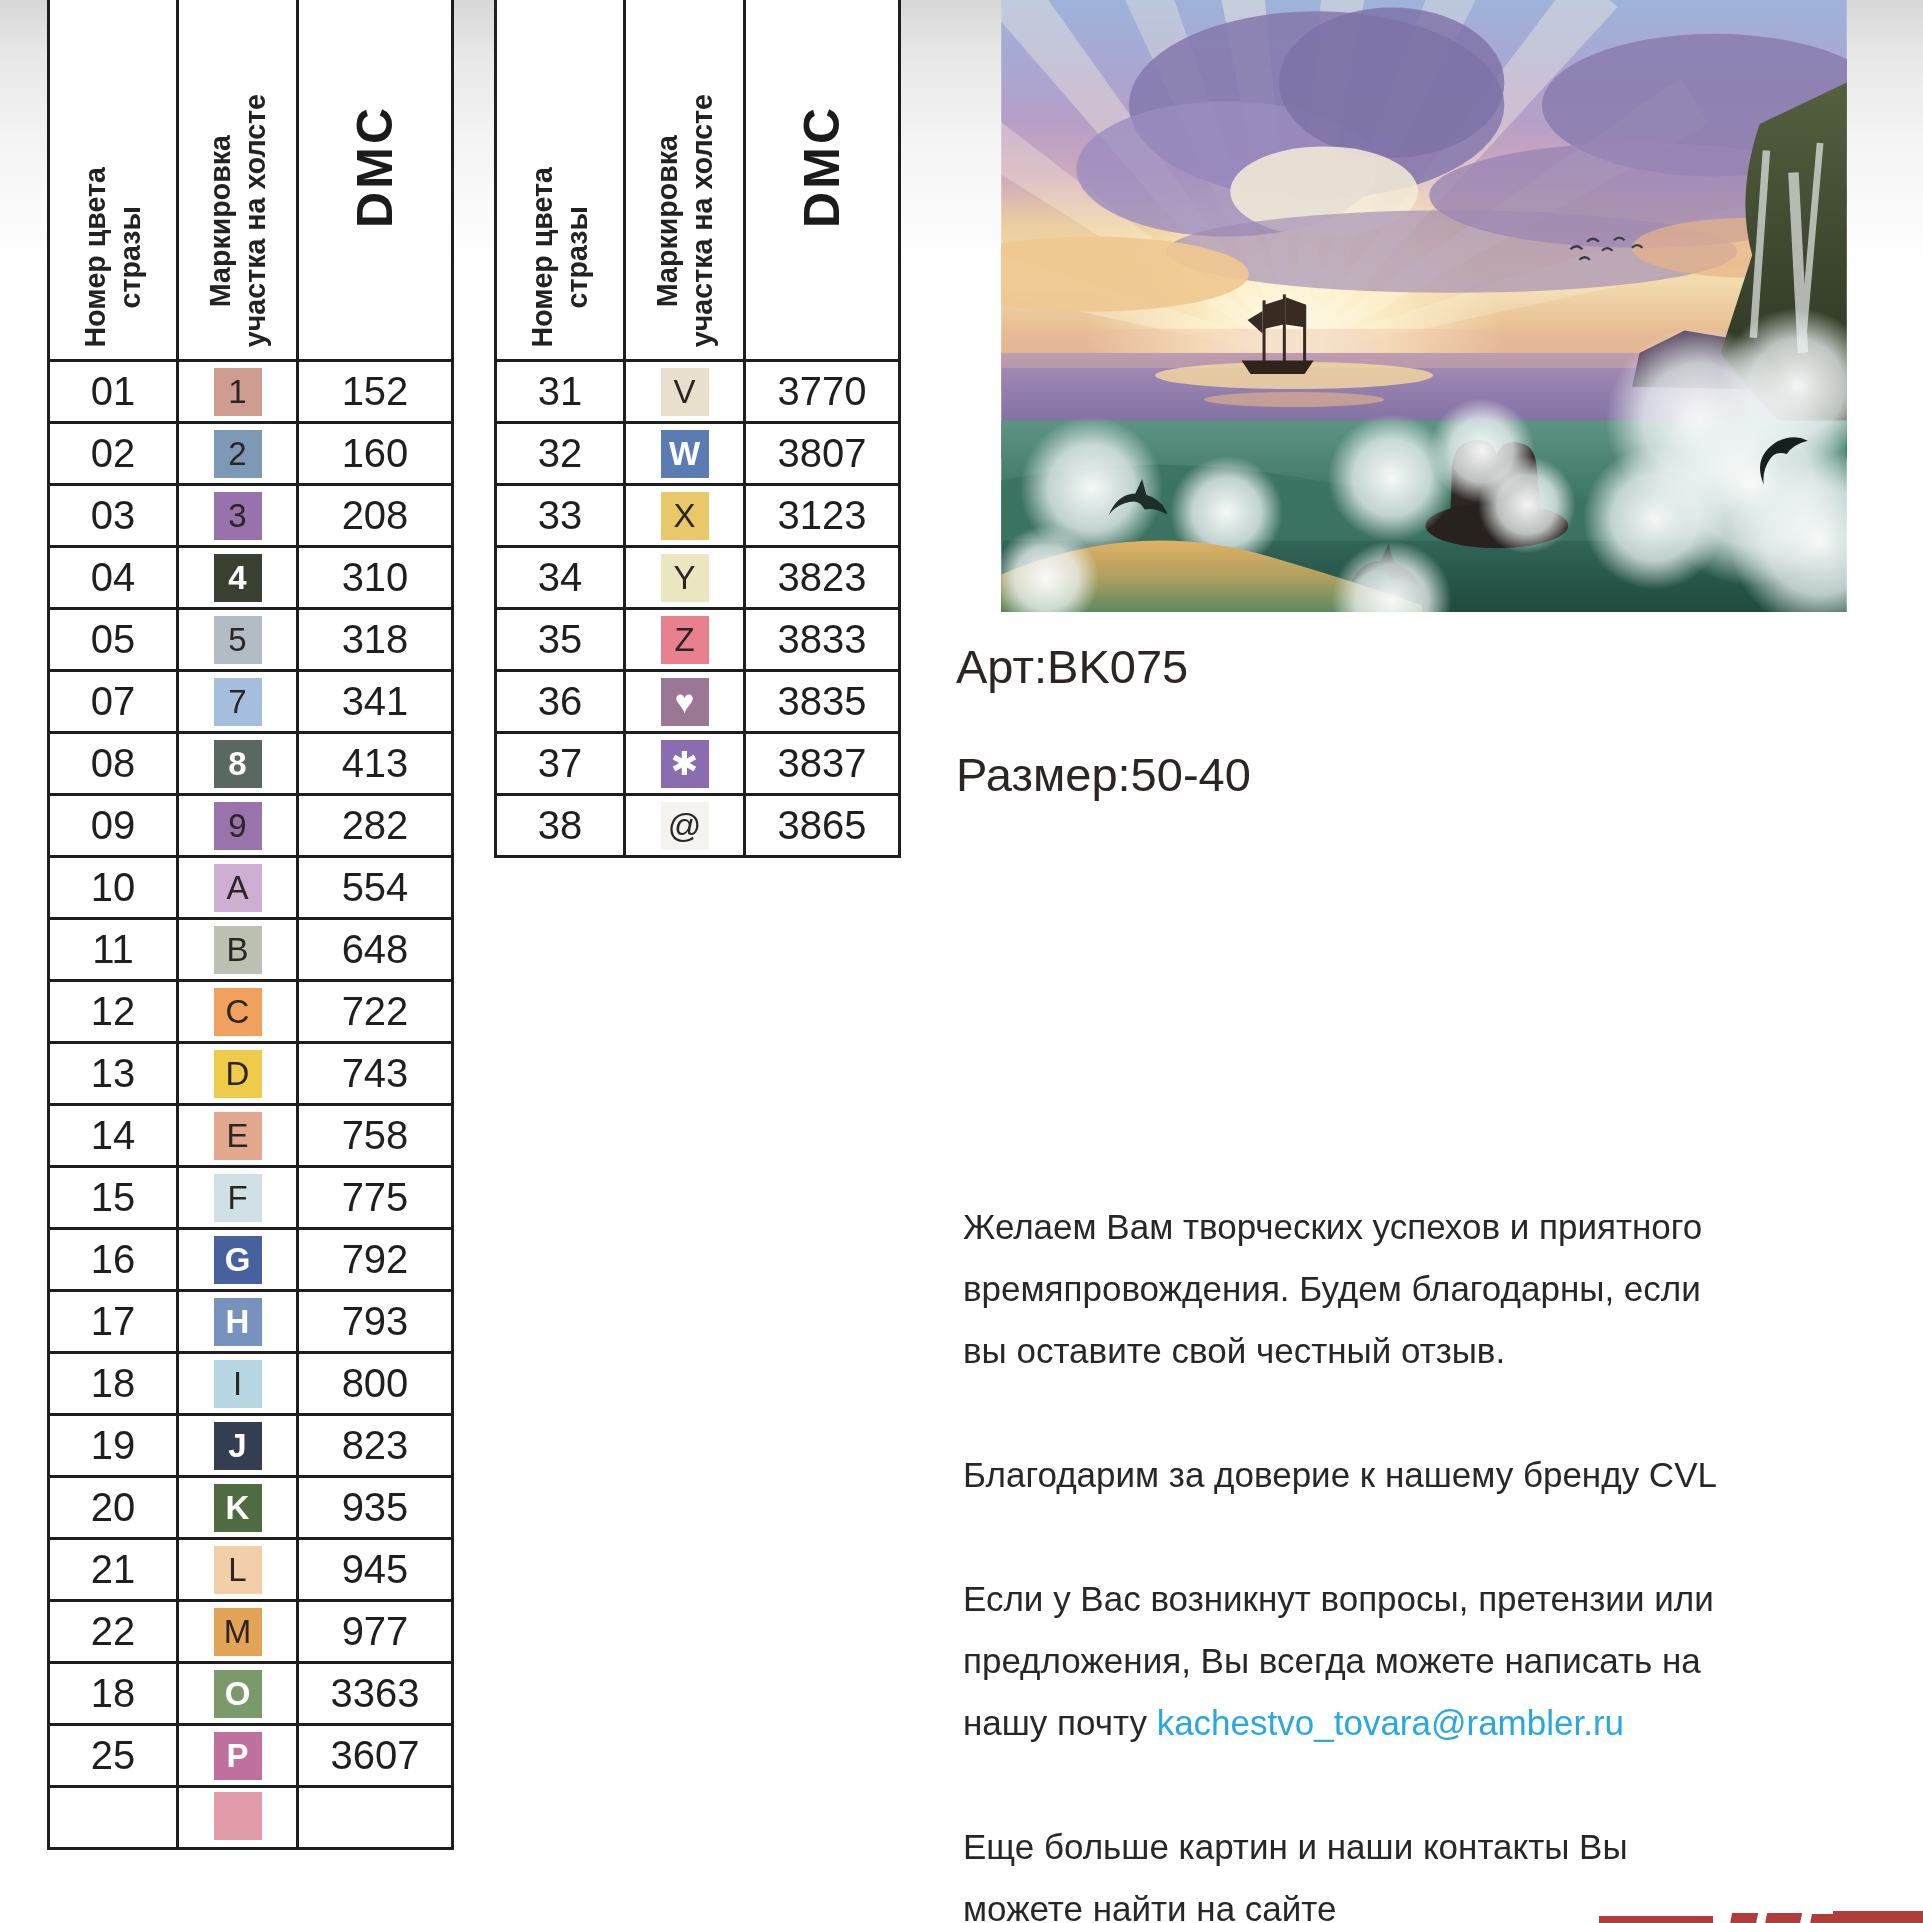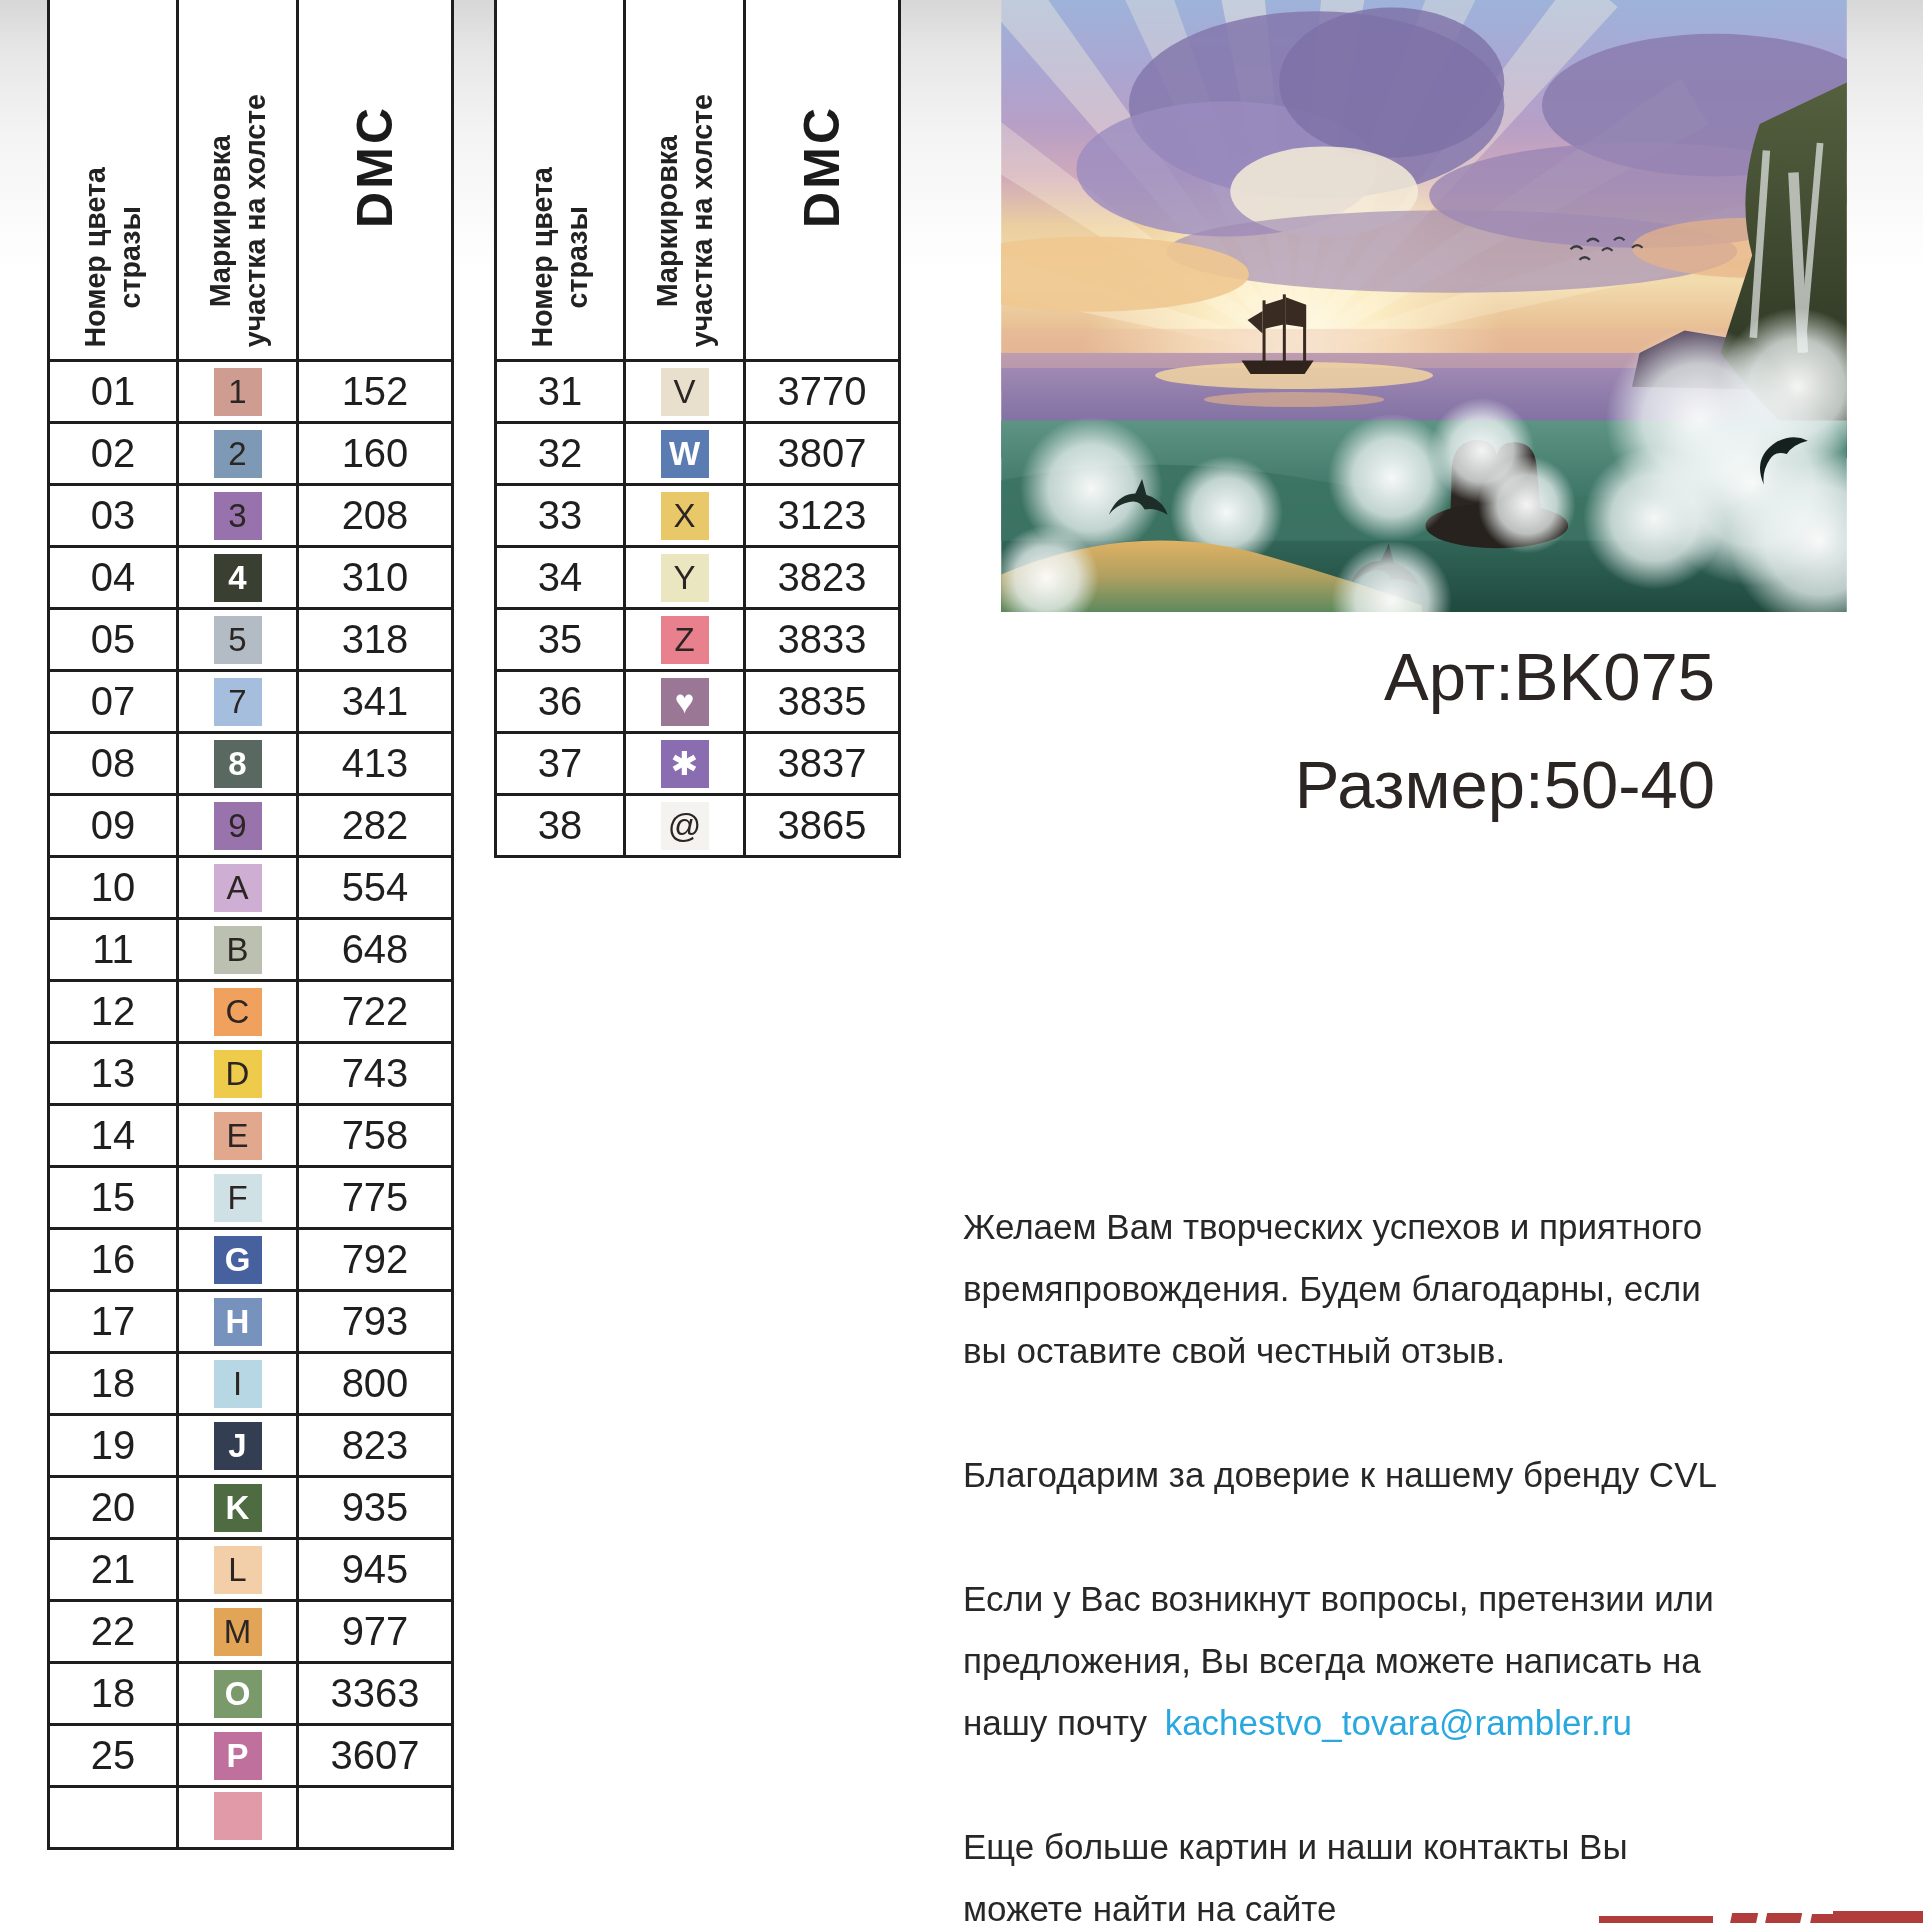--- a/index.html
+++ b/index.html
@@ -29,32 +29,32 @@
   }
   td.c-sym{text-align:center;vertical-align:middle;background:#fff;}
   .sym{
     display:inline-flex;width:48px;height:48px;align-items:center;justify-content:center;
     font-size:33px;line-height:1;
   }
   
   #artwork{position:absolute;left:1001px;top:0;width:846px;height:612px;overflow:hidden;}
   
   #art-label,#size-label{
-    position:absolute;left:956px;width:759px;text-align:right;
-    color:#2b2523;font-size:67px;line-height:1;
+    position:absolute;left:956px;width:759px;text-align:left;
+    color:#2b2523;font-size:47px;line-height:1;
   }
   #art-label{top:643px;}
   #size-label{top:751px;}
   
   #note{position:absolute;left:963px;top:1196px;width:924px;}
   #note p{
     margin:0 0 62px 0;font-size:35px;line-height:62px;color:#272727;
     white-space:pre-line;
   }
-  #note a{text-decoration:none;margin-left:8px;}
+  #note a{text-decoration:none;}
   
   #logo-fragment{position:absolute;left:1599px;top:1911px;width:325px;height:12.8px;}
   #logo-fragment .lf{position:absolute;background:#b13c3c;}
   .lf1{left:0;top:4.5px;width:114px;height:8.3px;}
   .lf2{left:132px;top:1.5px;width:25.6px;height:11.3px;transform:skewX(-12deg);}
   .lf3{left:167px;top:1.5px;width:35px;height:11.3px;transform:skewX(-12deg);}
   .lf4{left:212px;top:3px;width:22.5px;height:9.8px;transform:skewX(-12deg);}
   .lf5{left:234px;top:0px;width:90px;height:12.8px;}
 </style>
 </head>

